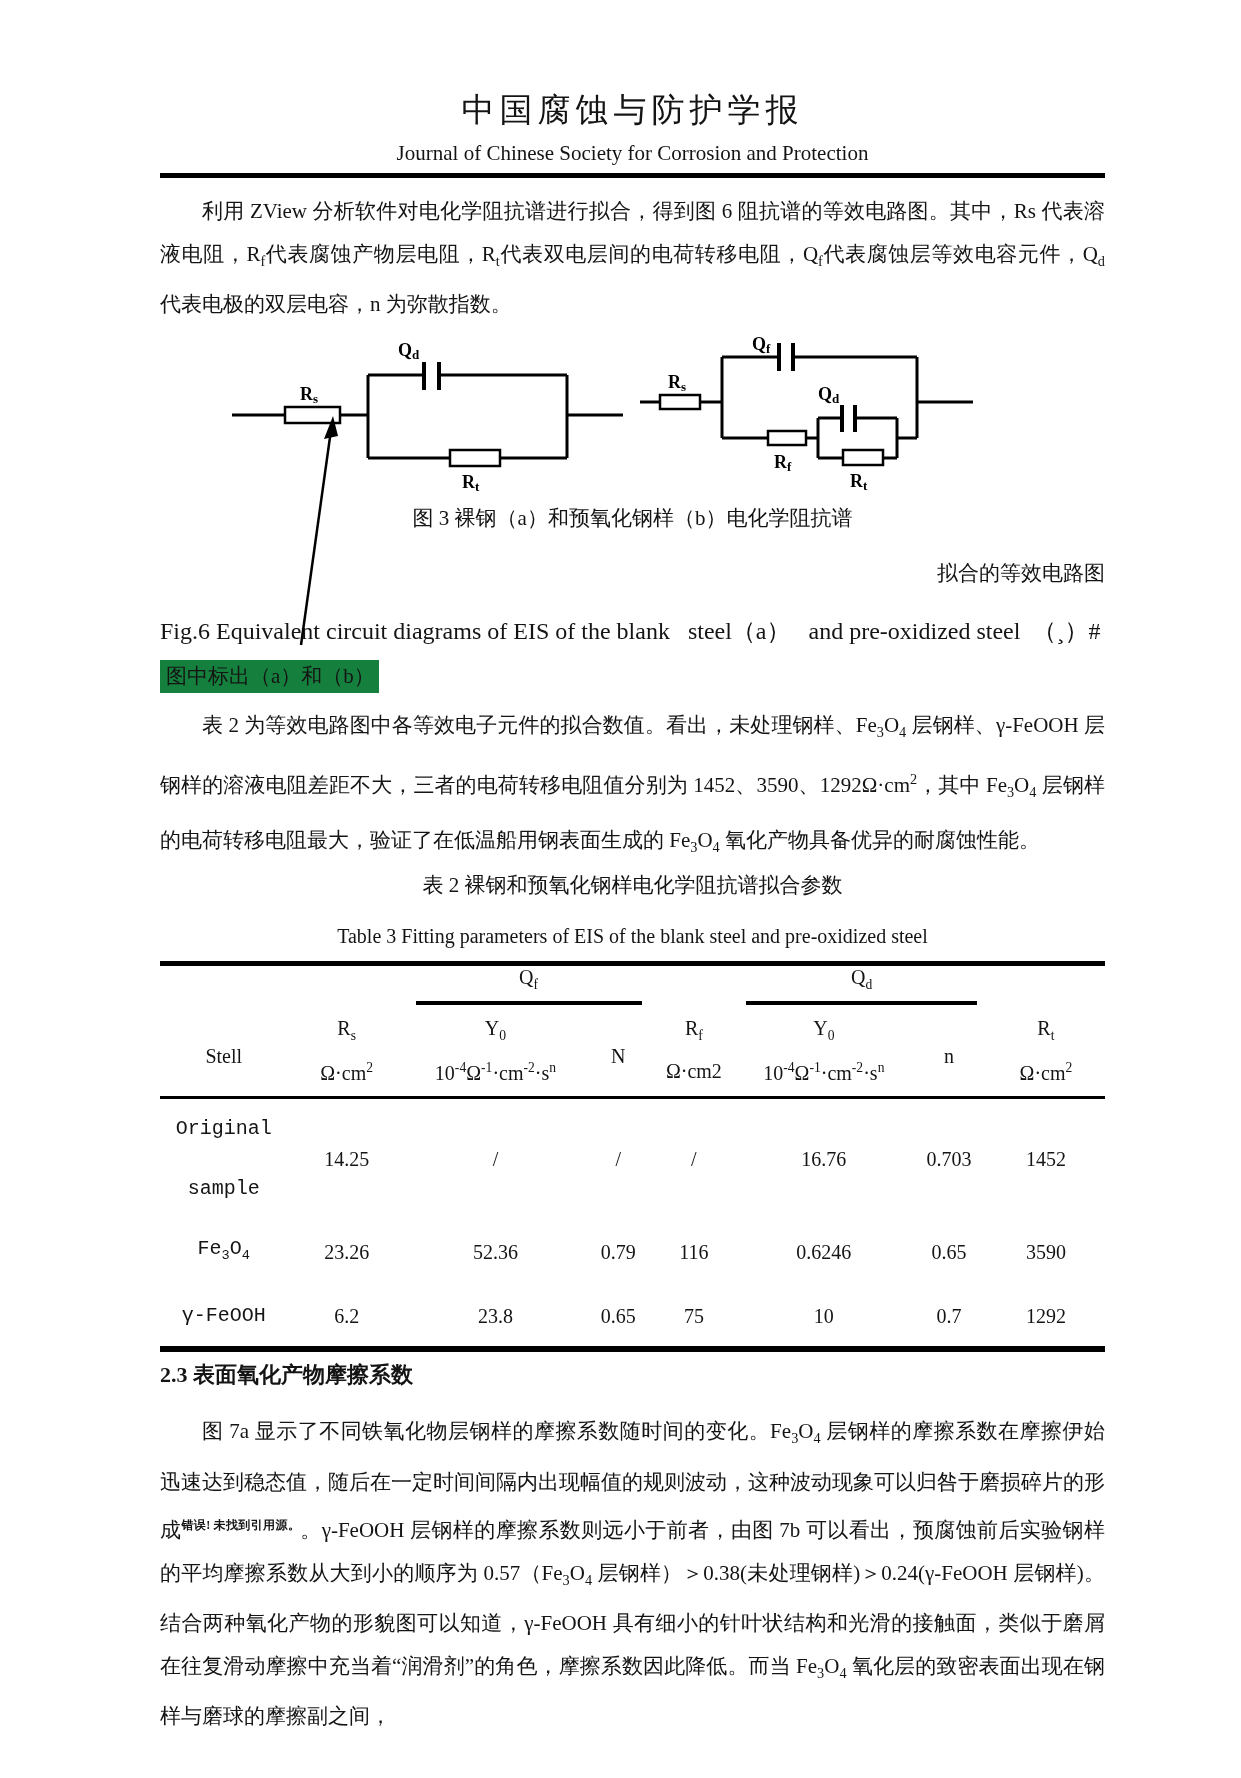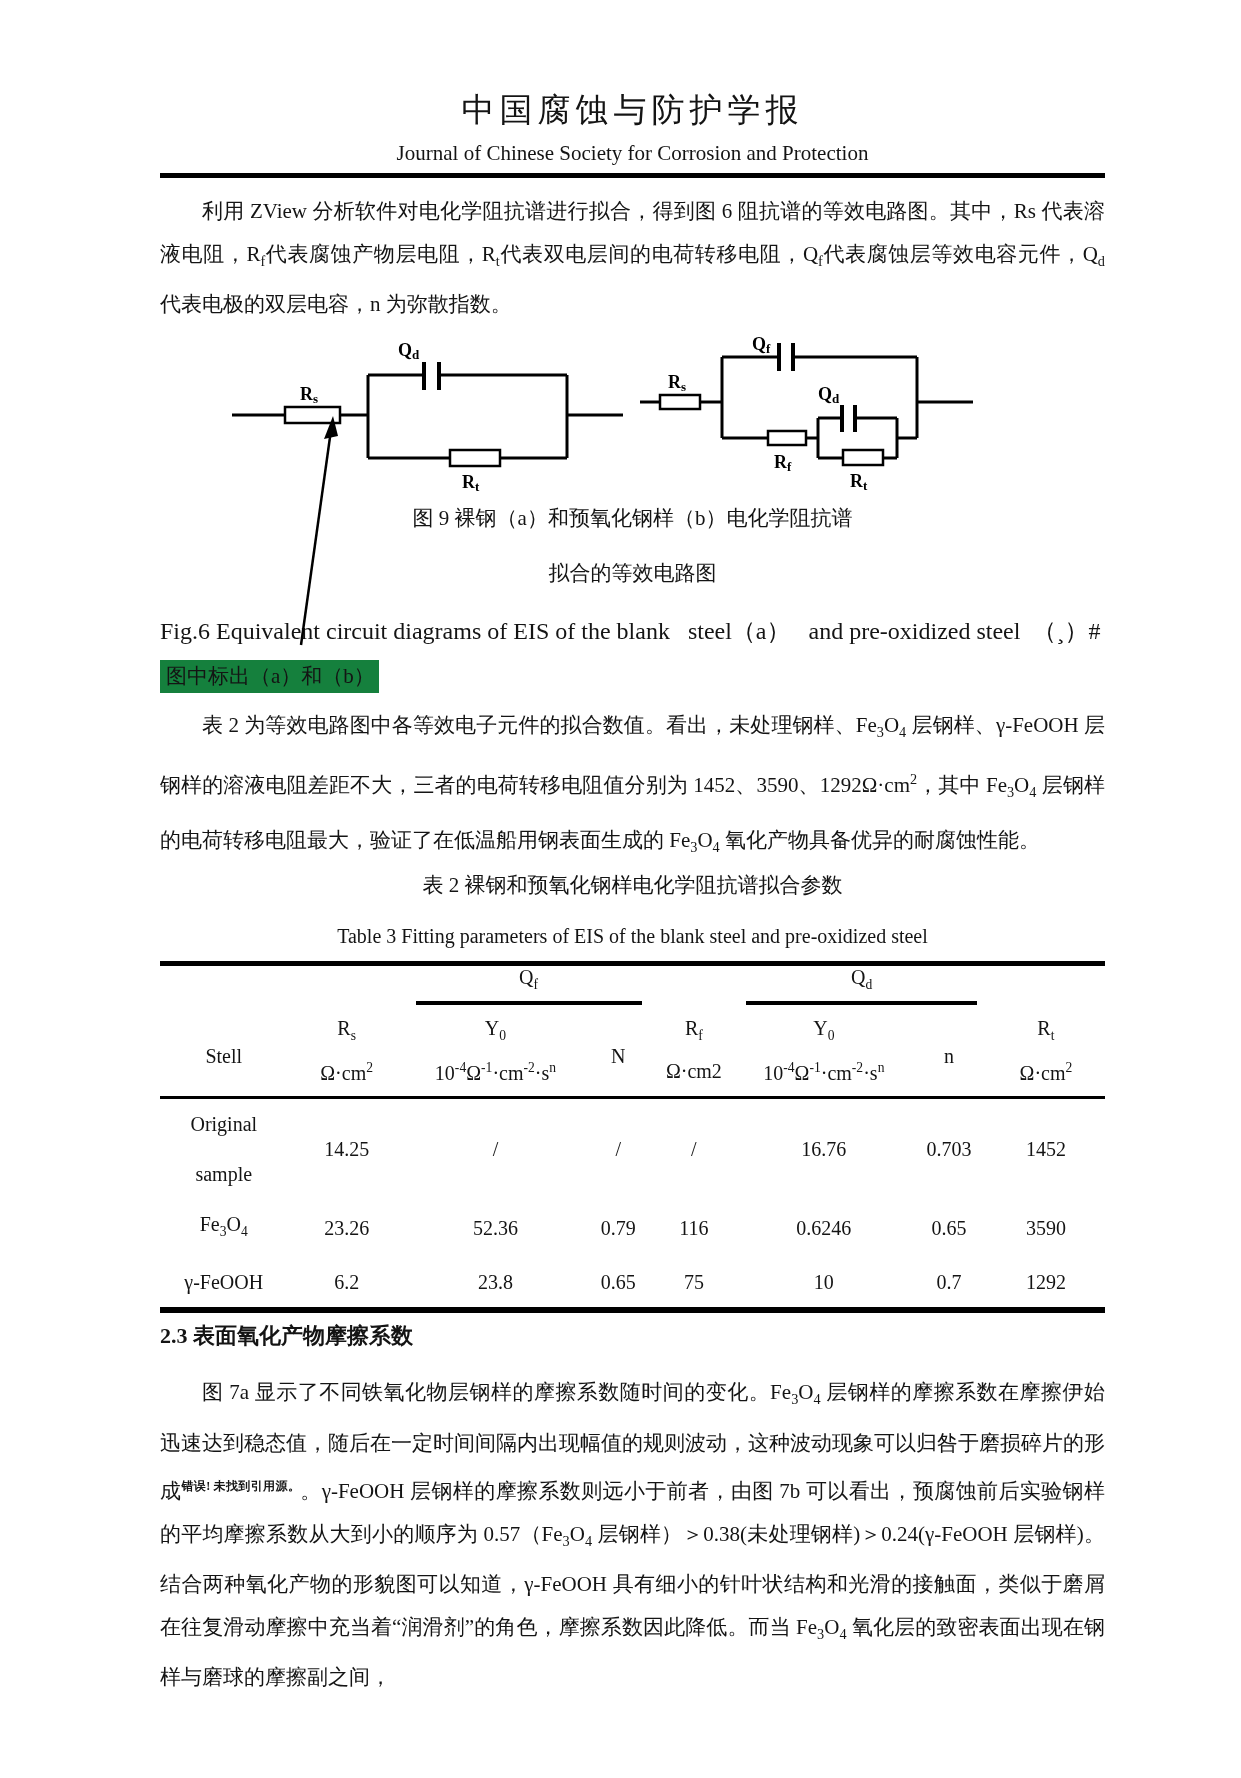--- a/index.html
+++ b/index.html
@@ -19,42 +19,42 @@
   .para.p3{margin-top:20px;line-height:43px;}
   .p1{margin-top:12px;}
   sub{font-size:0.68em;}
   sup{font-size:0.68em;}
   .ref-err{font-weight:bold;font-size:12px;vertical-align:super;letter-spacing:0;}
   
   .circuits{position:relative;height:162px;margin-top:4px;}
   .circuits svg{position:absolute;left:-160px;top:0;}
   .fig-cap{text-align:center;font-size:21px;}
   .fig-cap1{margin-top:12px;}
-  .fig-cap2{margin-top:27px;}
+  .fig-cap2{margin-top:27px;text-align:right;}
   .fig-cap-en{margin-top:28px;font-size:24px;text-align:left;white-space:pre-wrap;}
   .hl-line{margin-top:15px;}
   .highlight{background:#15803d;padding:4px 4px 5px 6px;font-size:21px;}
   .arrow-overlay{position:absolute;left:285px;top:408px;width:70px;height:240px;z-index:5;}
   
   .tbl-cap-zh{margin-top:0;text-align:center;font-size:21px;}
   .tbl-cap-en{margin-top:26px;text-align:center;font-size:20px;}
   
   table.fit{width:100%;margin-top:13px;border-collapse:collapse;table-layout:fixed;
     border-top:5px solid #000;border-bottom:6px solid #000;font-size:20px;}
   table.fit td{text-align:center;padding:0;}
   thead td{vertical-align:bottom;}
   .grp-cell{padding-top:10px;}
   .grp-inner{display:inline-block;width:92%;border-bottom:4px solid #000;padding-bottom:8px;}
   tr.hdr2 td{vertical-align:top;padding-top:12px;padding-bottom:12px;border-bottom:3px solid #000;}
   .lbl{margin-bottom:16px;}
   .mid-cell{padding-top:40px !important;}
   tbody td{vertical-align:middle;}
   tr.r1 td{height:96px;}
   tr.r2 td,tr.r3 td{height:49px;}
-  .name-cell{line-height:50px;}
+  .name-cell{line-height:60px;font-family:Liberation Mono, monospace;}
   
   .sec-head{margin-top:8px;font-size:22px;font-weight:bold;}
   .wire{stroke:#000;stroke-width:3;fill:none;}
   .plate{stroke:#000;stroke-width:4;fill:none;}
   .rbox{stroke:#000;stroke-width:2.5;fill:#fff;}
   .clabel{font-family:"Liberation Serif","DejaVu Serif",serif;font-size:18px;font-weight:bold;fill:#000;}
   .csub{font-size:13px;}
 </style>
 </head>
 <body>
@@ -116,21 +116,21 @@
           <line class="wire" x1="818" y1="128" x2="843" y2="128"></line>
           <rect class="rbox" x="843" y="120" width="40" height="15"></rect>
           <line class="wire" x1="883" y1="128" x2="897" y2="128"></line>
           <text class="clabel" x="850" y="157"><tspan>R</tspan><tspan class="csub" dy="3">t</tspan></text>
           <line class="wire" x1="897" y1="108" x2="917" y2="108"></line>
           <line class="wire" x1="917" y1="72" x2="973" y2="72"></line>
         </g>
       </svg>
     </div>
 
-    <div class="fig-cap fig-cap1">图 9  裸钢（a）和预氧化钢样（b）电化学阻抗谱</div>
+    <div class="fig-cap fig-cap1">图 3  裸钢（a）和预氧化钢样（b）电化学阻抗谱</div>
     <div class="fig-cap fig-cap2">拟合的等效电路图</div>
     <div class="fig-cap-en">Fig.6 Equivalent circuit diagrams of EIS of the blank   steel（a）   and pre-oxidized steel  （¸）#</div>
     <div class="hl-line">
       <span class="highlight">图中标出（a）和（b）</span>
     </div>
 
     <div class="para p2">表 2 为等效电路图中各等效电子元件的拟合数值。看出，未处理钢样、Fe<sub>3</sub>O<sub>4</sub> 层钢样、γ-FeOOH 层钢样的溶液电阻差距不大，三者的电荷转移电阻值分别为 1452、3590、1292Ω·cm<sup>2</sup>，其中 Fe<sub>3</sub>O<sub>4</sub> 层钢样的电荷转移电阻最大，验证了在低温船用钢表面生成的 Fe<sub>3</sub>O<sub>4</sub> 氧化产物具备优异的耐腐蚀性能。</div>
 
     <div class="tbl-cap-zh">表 2  裸钢和预氧化钢样电化学阻抗谱拟合参数</div>
     <div class="tbl-cap-en">Table 3 Fitting parameters of EIS of the blank steel and pre-oxidized steel</div>

